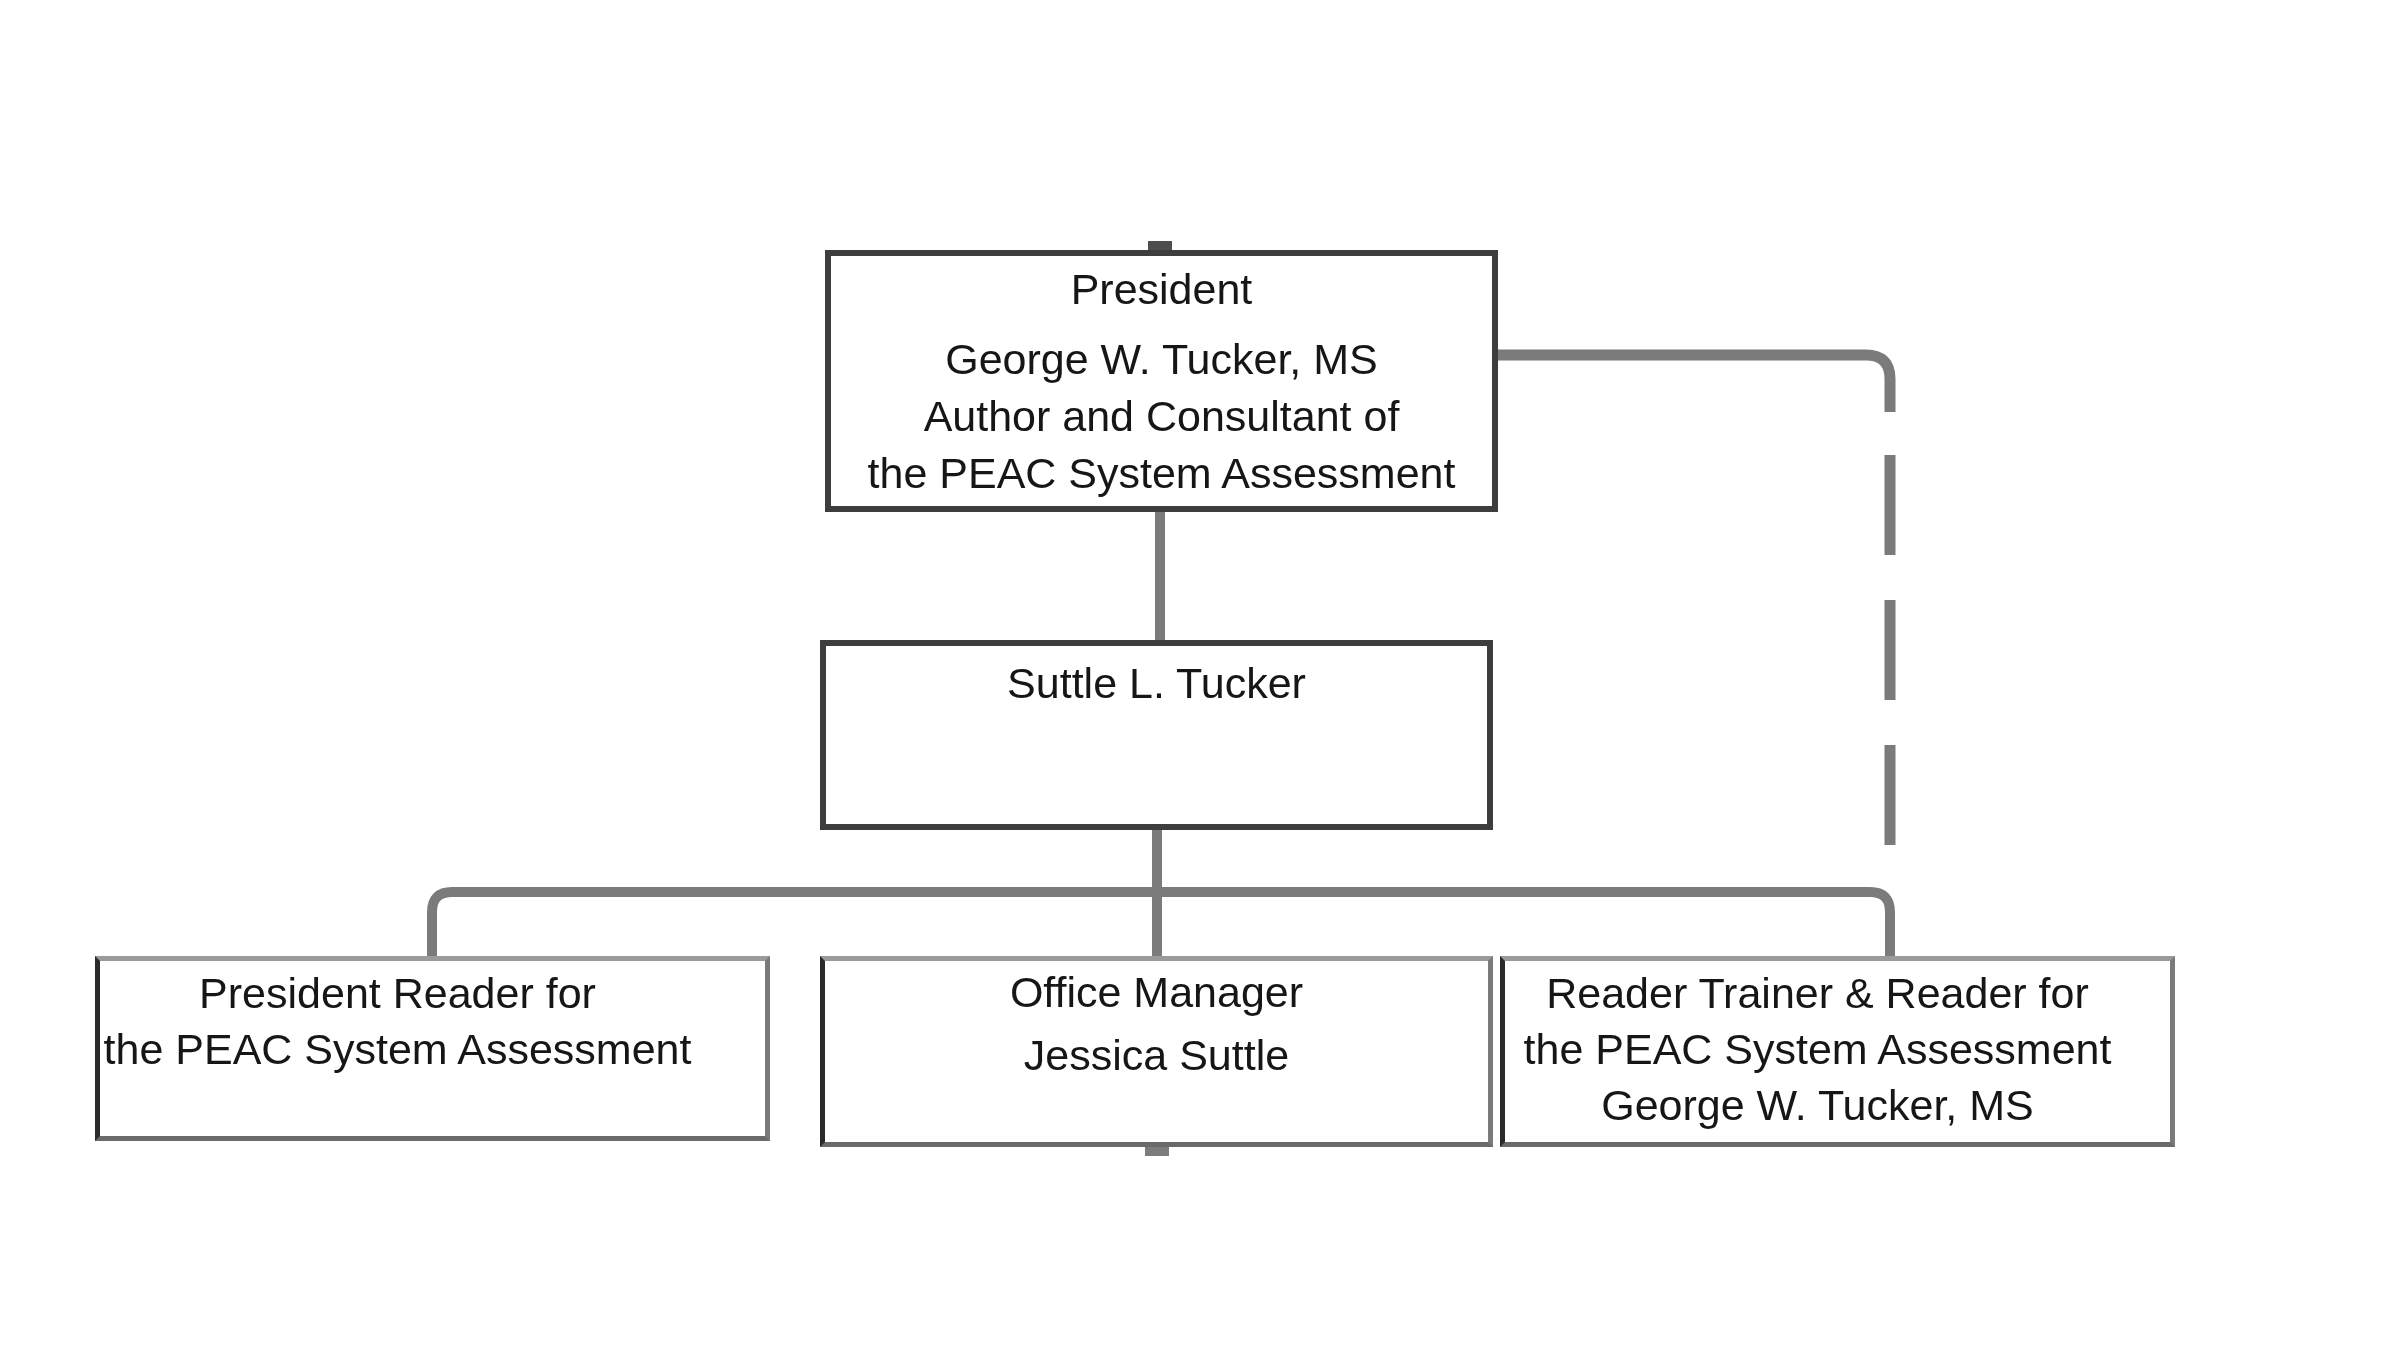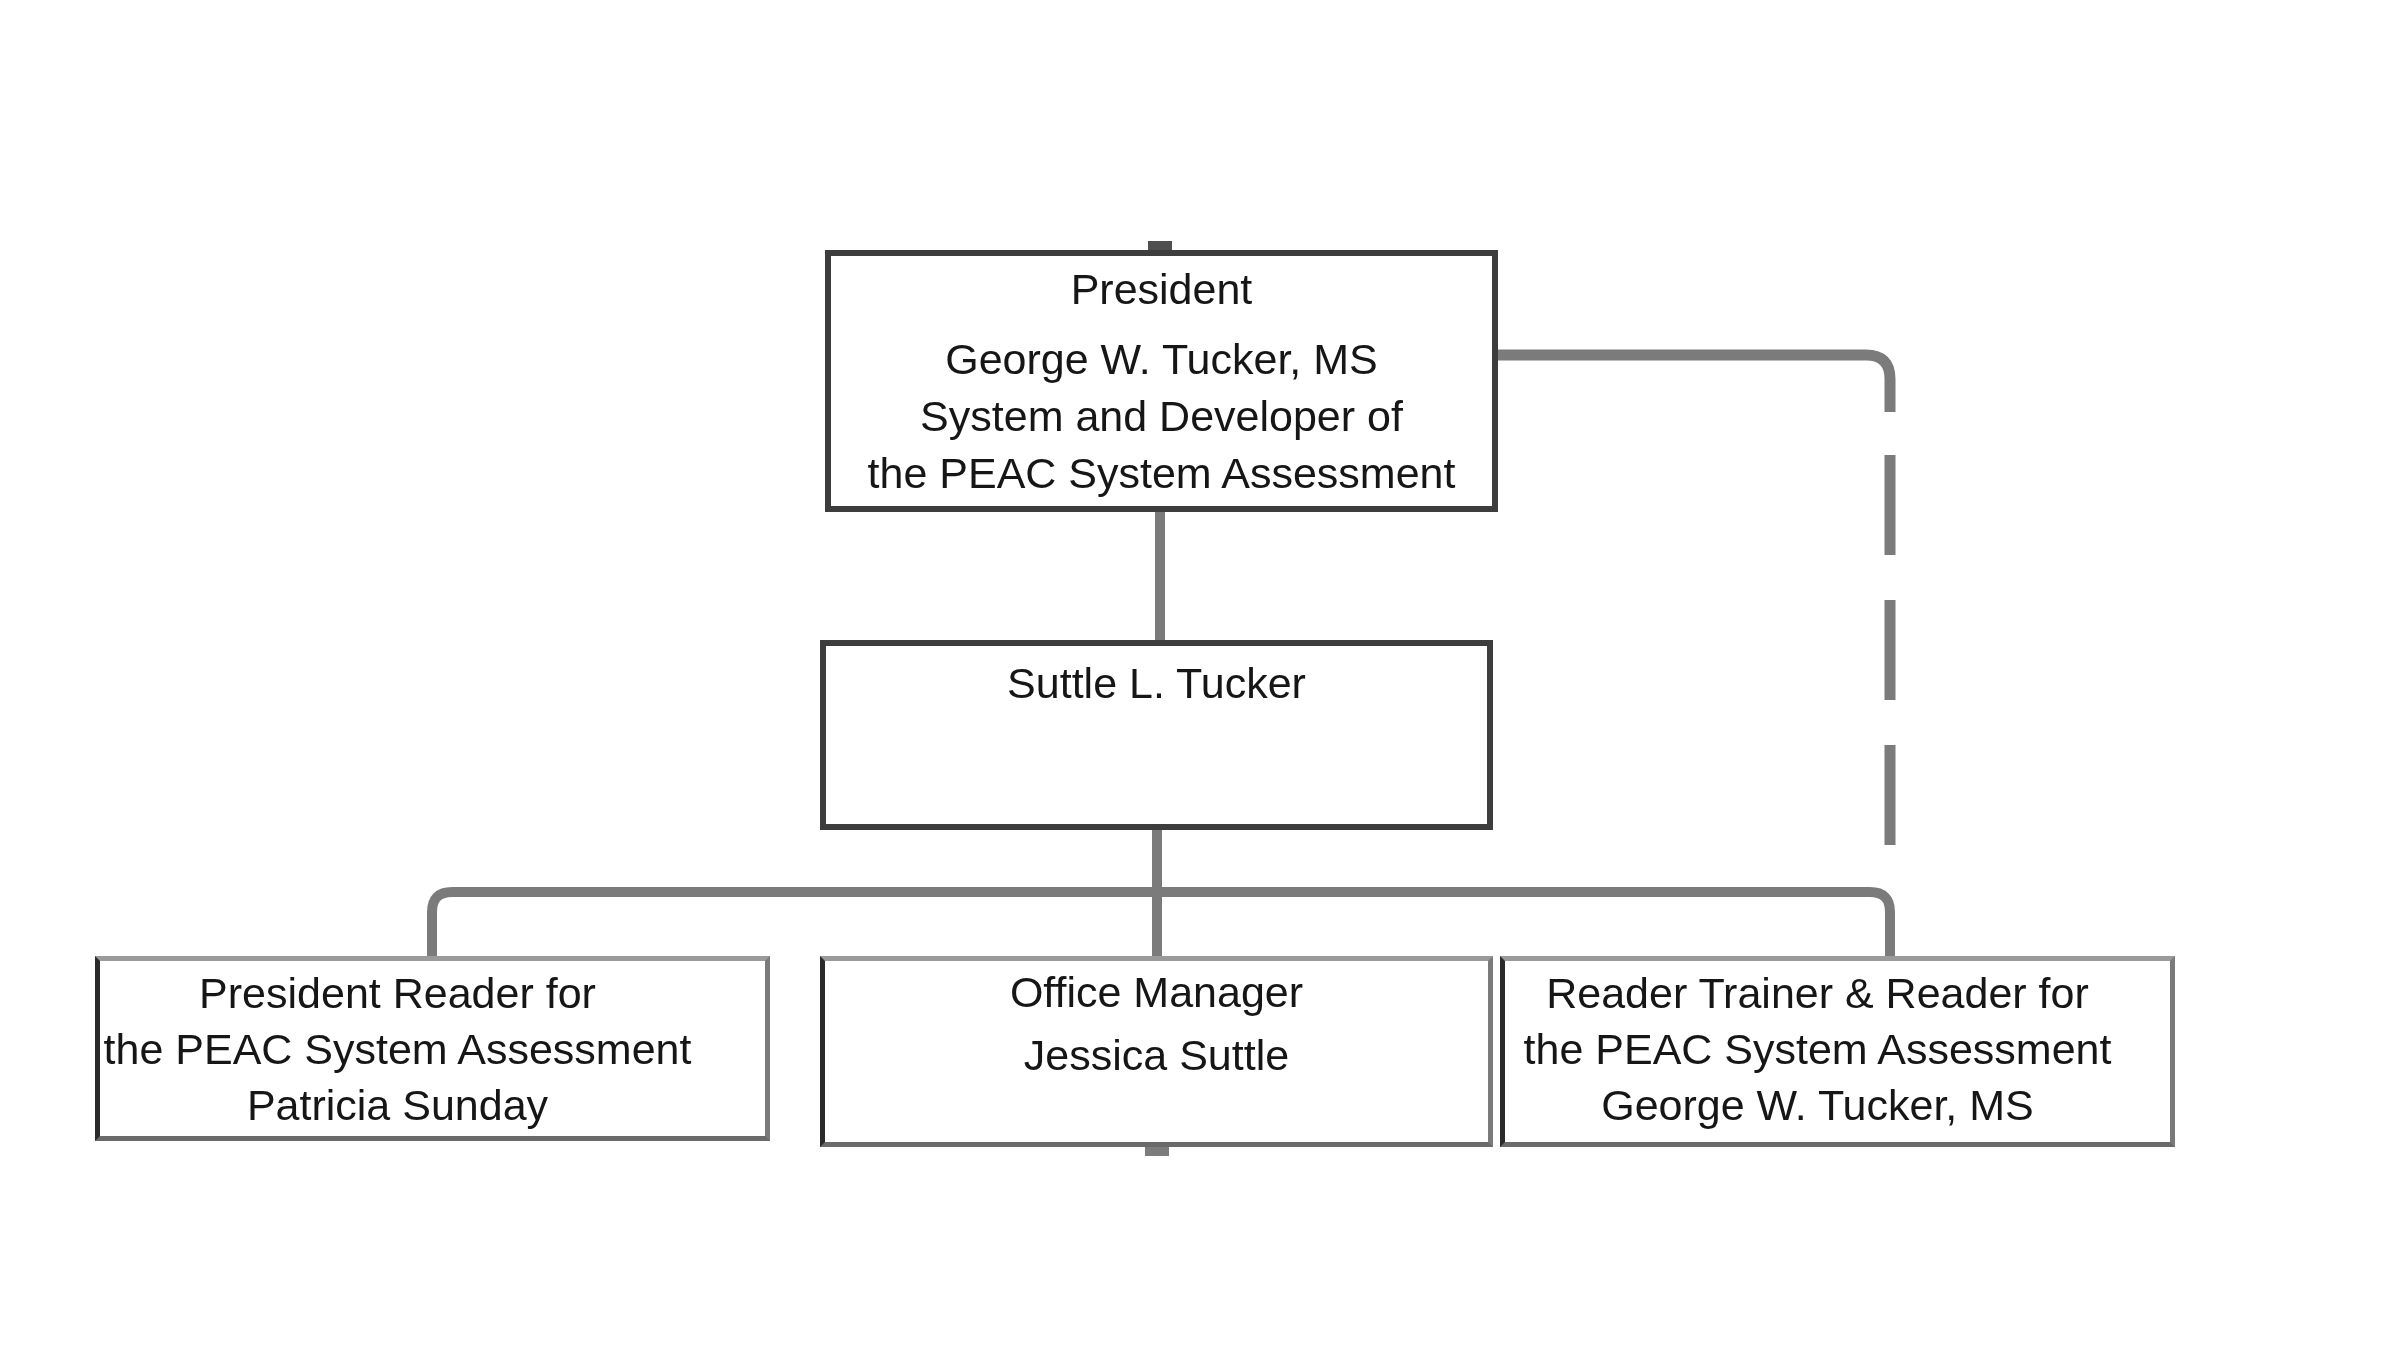--- a/index.html
+++ b/index.html
@@ -74,32 +74,31 @@
 
     <path d="M1890 455 V850" stroke="#7b7b7b" stroke-width="11" fill="none" stroke-dasharray="100 45"></path>
 
     <rect x="1148" y="241" width="24" height="10" fill="#4f4f4f"></rect>
     <rect x="1145" y="1146" width="24" height="10" fill="#7c7c7c"></rect>
   </svg>
 
   <div class="node box-dark" id="node-president">
     <span class="line title-line">President</span>
     <span class="line">George W. Tucker, MS</span>
-    <span class="line">System and Developer of</span>
+    <span class="line">Author and Consultant of</span>
     <span class="line">the PEAC System Assessment</span>
   </div>
 
   <div class="node box-dark" id="node-vp">
     <span class="line">Suttle L. Tucker</span>
   </div>
 
   <div class="node box-scan" id="node-consultant">
     <span class="line">President Reader for</span>
     <span class="line">the PEAC System Assessment</span>
-    <span class="line">Patricia Sunday</span>
   </div>
 
   <div class="node box-scan" id="node-office">
     <span class="line">Office Manager</span>
     <span class="line">Jessica Suttle</span>
   </div>
 
   <div class="node box-scan" id="node-trainer">
     <span class="line">Reader Trainer &amp; Reader for</span>
     <span class="line">the PEAC System Assessment</span>

